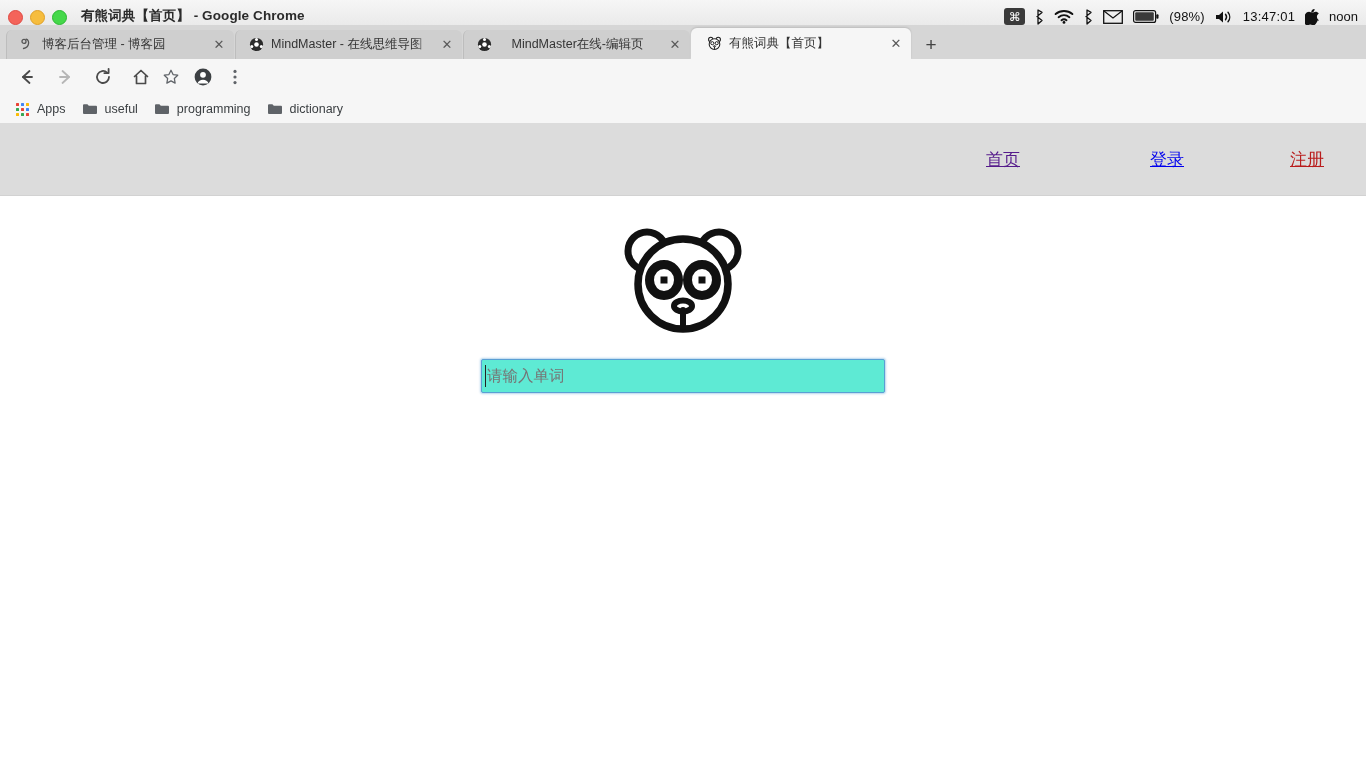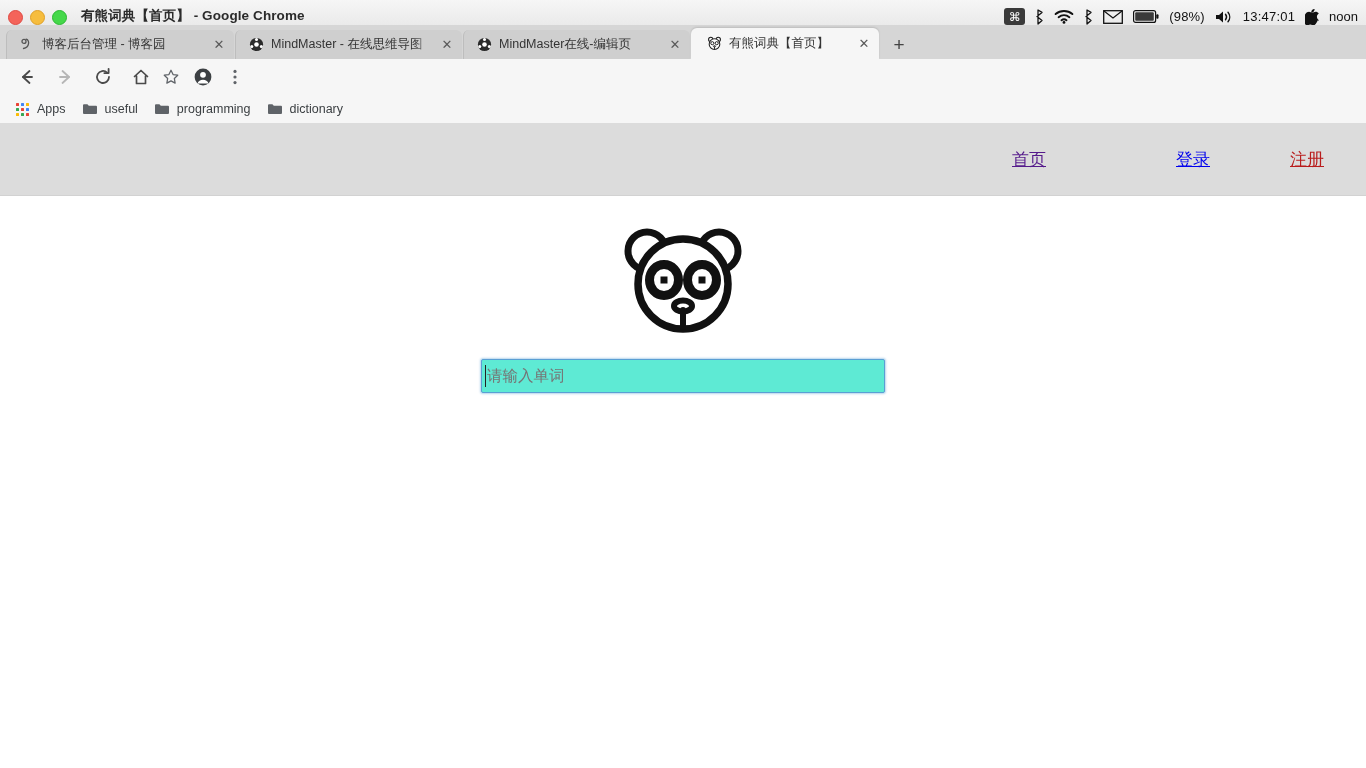--- a/index.html
+++ b/index.html
@@ -68,22 +68,22 @@
     font-size: 12.5px; color: #343434; white-space: nowrap;
     overflow: hidden; text-overflow: clip; flex: 1 1 auto;
   }
   .tab .tab-close {
     width: 18px; height: 18px; flex: 0 0 18px; margin-left: 10px;
     display: flex; align-items: center; justify-content: center;
     color: #5a5a5a; font-size: 13px; line-height: 1;
   }
   .tab-w1 { width: 228px; }
   .tab-w2 { width: 227px; }
-  .tab-w3 { width: 227px; }
-  .tab-w4 { width: 188px; padding-left: 15px; }
+  .tab-w3 { width: 227px; text-align: center; }
+  .tab-w4 { width: 220px; padding-left: 15px; }
   .fade-mask {
     position: absolute; right: 24px; top: 0; width: 26px; height: 100%;
     background: linear-gradient(to right, rgba(207,207,207,0), #cfcfcf);
     pointer-events: none;
   }
   .newtab {
     width: 28px; height: 28px; margin-left: 6px; margin-bottom: 1px;
     display: flex; align-items: center; justify-content: center;
     color: #444; font-size: 19px; line-height: 1;
   }
@@ -138,21 +138,21 @@
     width: 1366px; height: 72px; background: #dcdcdc;
     border-bottom: 1px solid #d2d2d2;
     display: flex; align-items: center; justify-content: flex-end;
     box-sizing: border-box;
   }
   .site-nav { display: flex; align-items: center; }
   .site-nav a {
     font-size: 17px; white-space: nowrap;
   }
   .nav-home  { margin-right: 130px; color: #551a8b; }
-  .nav-login { margin-right: 80px; color: #0000ee; }
+  .nav-login { margin-right: 106px; color: #0000ee; }
   .nav-reg   { margin-right: 42px;  color: #b91c1c; }
 
   .content { display: flex; flex-direction: column; align-items: center; }
   .logo { margin-top: 28px; width: 122px; height: 112px; }
   .search-input {
     width: 404px; height: 34px; margin-top: 23px;
     border: 1px solid #5a9fd4; border-radius: 2px;
     box-shadow: 0 0 2px 1px rgba(90,159,212,.45);
     background: #5eead4; box-sizing: border-box;
     display: flex; align-items: center; position: relative;

